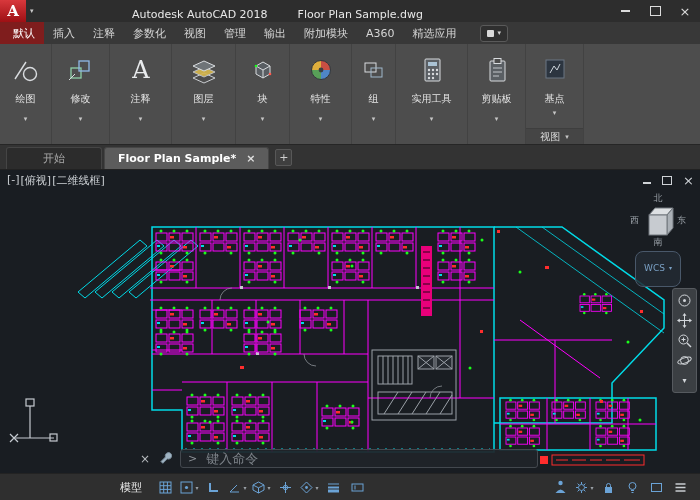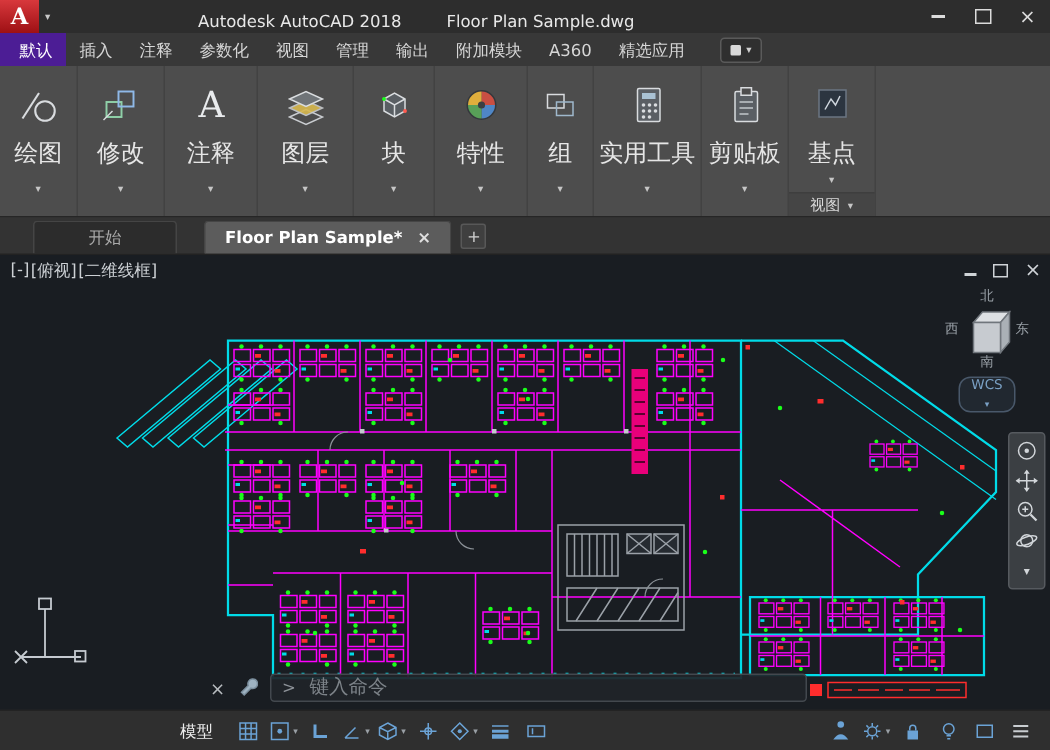--- a/index.html
+++ b/index.html
@@ -14,54 +14,54 @@
   .title-text{position:absolute;left:132px;top:4px;line-height:22px;display:flex;gap:30px;white-space:nowrap;}
   .win-controls{margin-left:auto;display:flex;}
   .wc{width:30px;height:22px;display:flex;align-items:center;justify-content:center;color:#dcdcdc;}
   .s-min{width:9px;height:2px;background:#dcdcdc;}
   .s-max{width:9px;height:8px;border:1.5px solid #dcdcdc;}
   .wc-close{font-size:13px;}
 
   
   .ribbon-tabs{height:22px;background:#383838;display:flex;align-items:stretch;color:#d6d6d6;font-size:11px;flex:none;}
   .rtab{padding:0 9px;display:flex;align-items:center;white-space:nowrap;}
-  .rtab.active{background:#4c1d95;color:#fff;padding-left:13px;}
+  .rtab.active{background:#7f1d1d;color:#fff;padding-left:13px;}
   .ribbon-pill{margin-left:14px;align-self:center;height:15px;border:1px solid #5a5a5a;background:#2f2f2f;border-radius:3px;display:flex;align-items:center;padding:0 6px;gap:4px;}
   .pill-sq{width:7px;height:7px;background:#d9d9d9;border-radius:1px;}
   .pill-caret{font-size:7px;color:#cfcfcf;}
 
   
   .ribbon{height:100px;background:#4d4d4d;display:flex;border-bottom:1px solid #262626;flex:none;}
   .rpanel{border-right:1px solid #424242;display:flex;flex-direction:column;align-items:center;padding-top:6px;position:relative;box-sizing:border-box;}
   .p-icon{height:40px;display:flex;align-items:center;justify-content:center;}
-  .p-label{font-size:16px;color:#e6e6e6;margin-top:2px;white-space:nowrap;}
+  .p-label{font-size:10px;color:#e6e6e6;margin-top:2px;white-space:nowrap;}
   .p-caret{font-size:7px;color:#c6c6c6;margin-top:9px;}
   .panel-caption{position:absolute;bottom:0;left:0;right:0;height:15px;background:#454545;border-top:1px solid #3e3e3e;display:flex;align-items:center;justify-content:center;gap:5px;font-size:10px;color:#d9d9d9;}
   .caption-caret{font-size:7px;color:#c6c6c6;}
   .ribbon-rest{flex:1;}
 
   
   .filetabs{height:24px;background:#333;display:flex;align-items:flex-end;padding-left:6px;gap:2px;border-bottom:1px solid #222;flex:none;}
-  .ftab{height:21px;display:flex;align-items:center;font-size:11px;padding:0 16px;background:#2c2c2c;color:#a9a9a9;border:1px solid #454545;border-bottom:none;border-radius:3px 3px 0 0;white-space:nowrap;margin-left:16px;}
+  .ftab{height:21px;display:flex;align-items:center;font-size:11px;padding:0 16px;background:#2c2c2c;color:#a9a9a9;border:1px solid #454545;border-bottom:none;border-radius:3px 3px 0 0;white-space:nowrap;}
   .ftab.start{padding:0 36px;}
   .ftab.active{background:#5c5c5c;color:#fff;gap:10px;padding:0 13px;font-weight:bold;}
   .ftab-close{color:#e0e0e0;font-size:11px;line-height:1;}
   .ftab-add{width:15px;height:15px;margin:0 0 3px 4px;background:#3f3f3f;border:1px solid #585858;color:#cfcfcf;font-size:11px;display:flex;align-items:center;justify-content:center;border-radius:2px;}
 
   
   .viewport{flex:1;position:relative;background:#191d22;overflow:hidden;}
   .plan-svg{position:absolute;inset:0;}
   .vp-label{position:absolute;top:3px;left:7px;font-size:11px;color:#cdd1d5;display:flex;gap:1px;}
   .vp-wincontrols{position:absolute;top:4px;right:6px;display:flex;gap:11px;align-items:center;color:#cfd3d7;height:12px;}
   .vwc-min{width:8px;height:2px;background:#cfd3d7;margin-top:6px;}
   .vwc-rest{width:8px;height:7px;border:1px solid #cfd3d7;}
   .vwc-close{font-size:13px;line-height:1;}
   .viewcube{position:absolute;top:24px;right:10px;width:64px;text-align:center;color:#9aa1a8;font-size:9px;line-height:1.1;}
   .vc-row{display:flex;align-items:center;justify-content:center;gap:2px;}
-  .wcs-pill{margin-top:3px;display:inline-flex;align-items:center;gap:4px;padding:1px 8px;border:1px solid #49586a;border-radius:8px;background:rgba(35,42,50,.85);color:#7aa0c4;font-size:9px;flex-direction:column;}
+  .wcs-pill{margin-top:3px;display:inline-flex;align-items:center;gap:4px;padding:12px 8px;border:1px solid #49586a;border-radius:8px;background:rgba(35,42,50,.85);color:#7aa0c4;font-size:9px;}
   .wcs-caret{font-size:6px;}
   .navbar{position:absolute;top:118px;right:3px;width:23px;background:rgba(62,66,71,.92);border:1px solid #565a5f;border-radius:3px;display:flex;flex-direction:column;align-items:center;padding:2px 0;gap:1px;}
   .nav-btn{width:19px;height:19px;display:flex;align-items:center;justify-content:center;color:#d2d6da;}
   .nav-caret{font-size:8px;color:#d2d6da;}
 
   
   .cmdline{position:absolute;left:140px;bottom:5px;display:flex;align-items:center;gap:8px;}
   .cmd-close{color:#b7bbbf;font-size:12px;line-height:1;}
   .cmd-input{width:358px;height:19px;background:rgba(32,36,41,.93);border:1px solid #43484e;border-radius:3px;display:flex;align-items:center;padding:0 7px;gap:7px;box-sizing:border-box;}
   .cmd-prompt{color:#8d9298;font-size:11px;line-height:1;}

